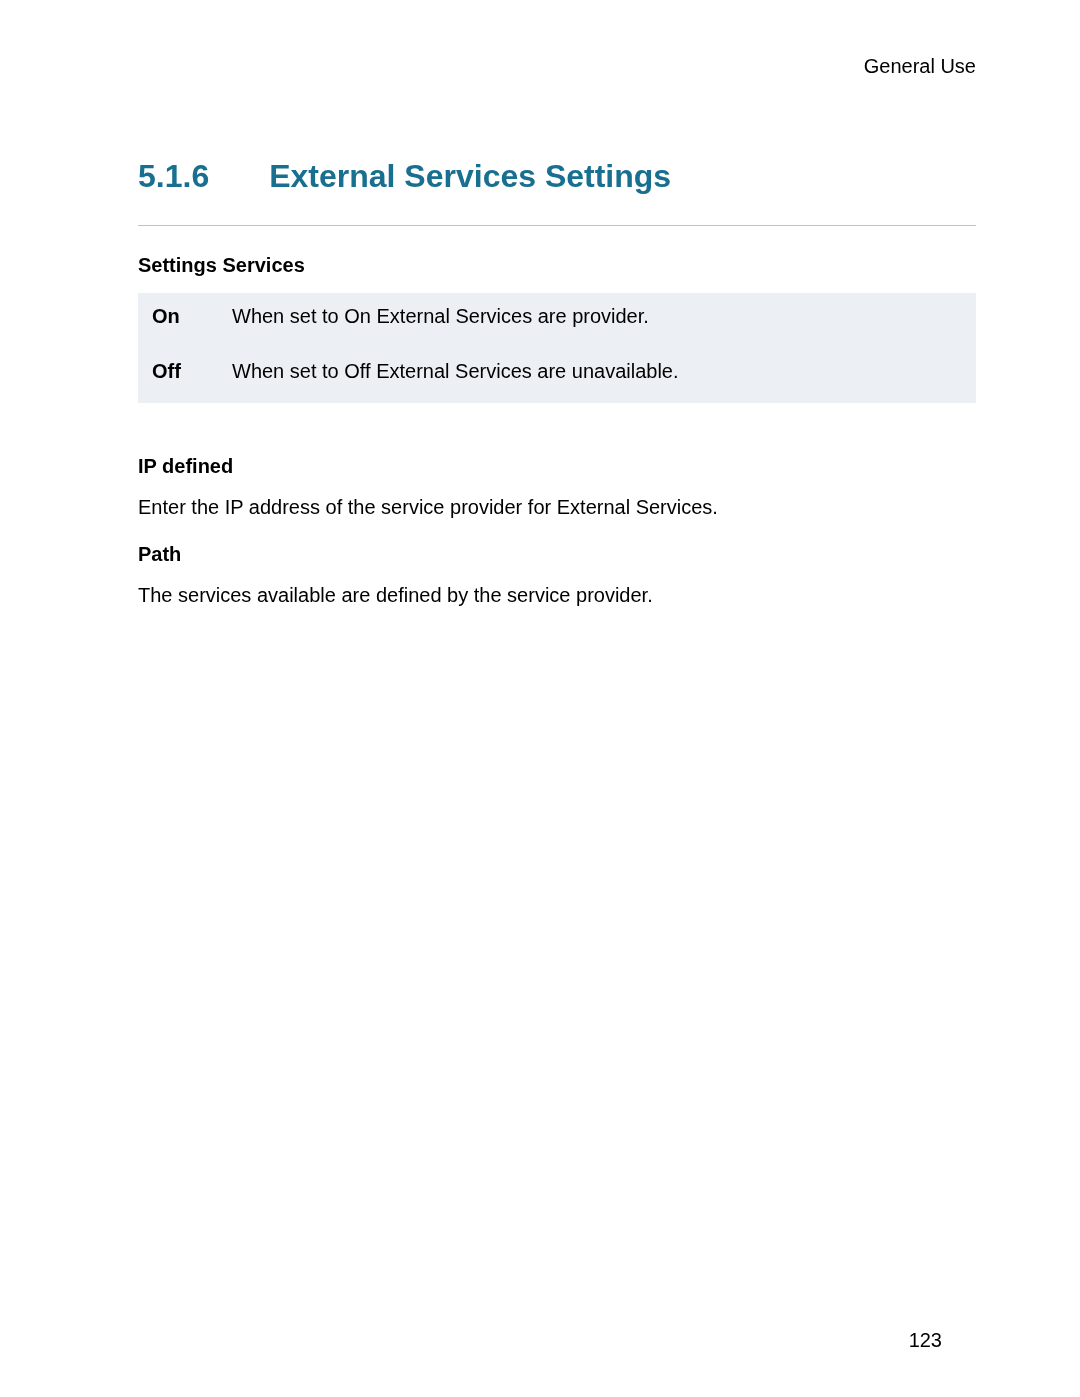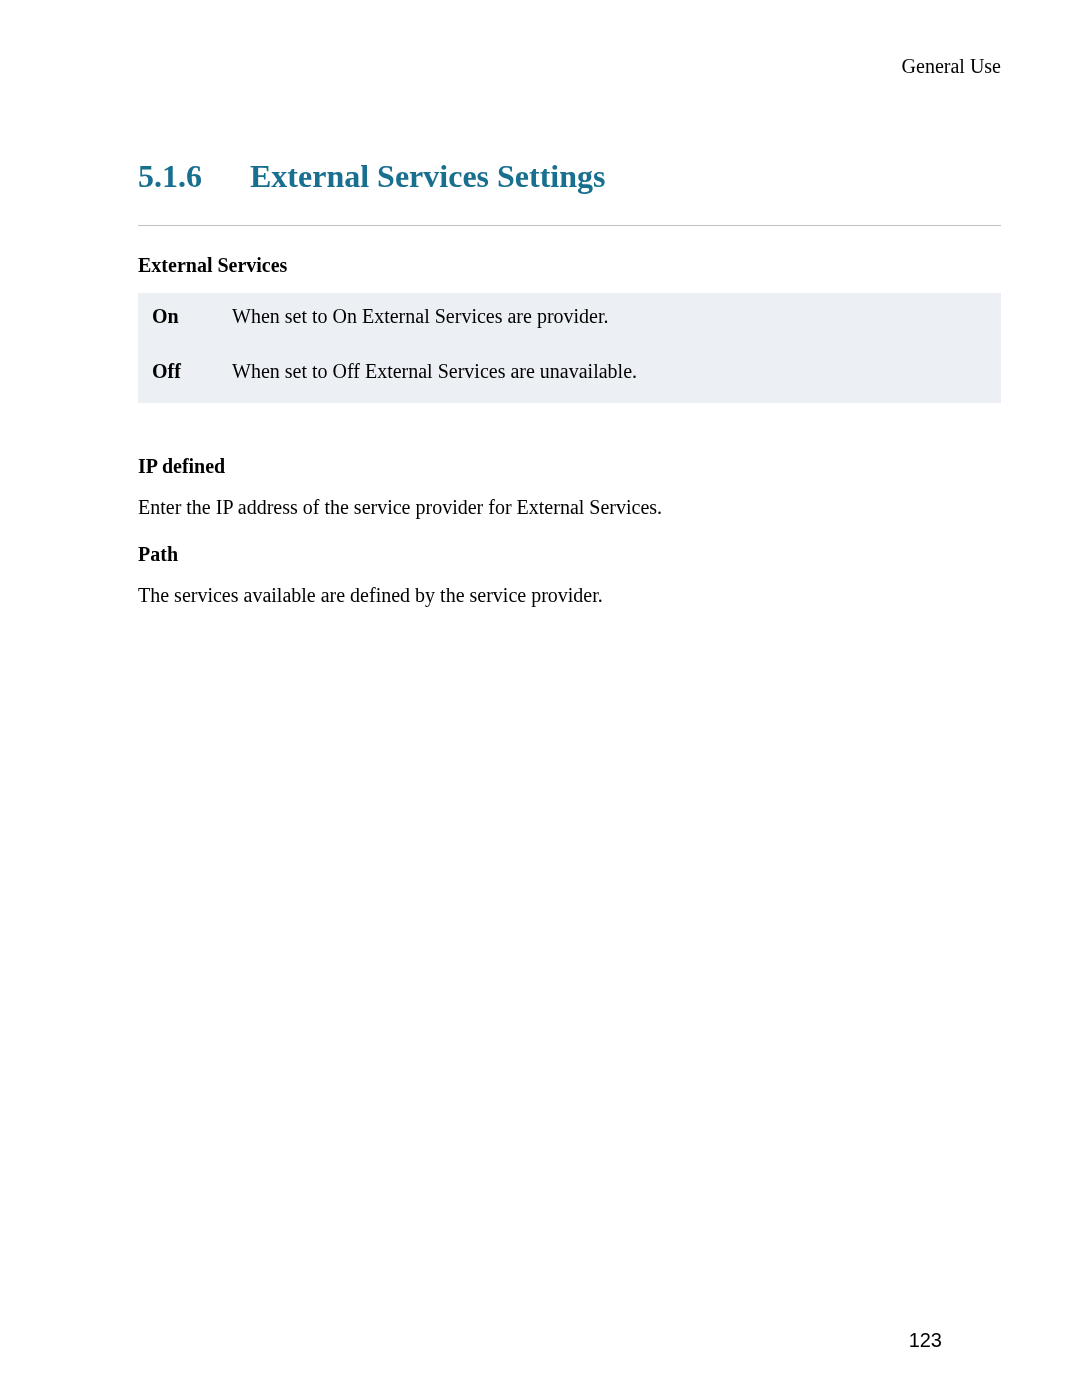--- a/index.html
+++ b/index.html
@@ -7,38 +7,37 @@
     margin: 0;
     padding: 0;
     width: 1080px;
     height: 1397px;
     font-family: Arial, Helvetica, sans-serif;
     color: #000;
     background: #fff;
     position: relative;
   }
   .page {
-    padding: 55px 79px 0 138px;
-    font-family: Liberation Serif, serif;
+    padding: 55px 104px 0 138px;
   }
   .running-header {
     text-align: right;
     font-size: 20px;
     color: #000;
     margin-bottom: 80px;
   }
   .section-heading {
     color: #186f8f;
     font-size: 32px;
     font-weight: bold;
     margin-bottom: 30px;
   }
   .section-heading .num {
     display: inline-block;
-    margin-right: 48px;
+    margin-right: 60px;
     text-align: right;
   }
   hr.rule {
     border: none;
     border-top: 1px solid #666;
     opacity: 0.4;
     margin: 0 0 28px 0;
   }
   .subheading {
     font-size: 20px;
@@ -80,21 +79,21 @@
 
 <div class="page">
   <div class="running-header">General Use</div>
 
   <div class="section-heading">
     <span class="num">5.1.6</span><span>External Services Settings</span>
   </div>
 
   <hr class="rule">
 
-  <div class="subheading">External Services</div>
+  <div class="subheading">Settings Services</div>
 
   <table class="options-table">
     <tbody>
         <tr>
       <td class="key">On</td>
       <td>When set to On External Services are provider.</td>
     </tr>
     <tr>
       <td class="key">Off</td>
       <td>When set to Off External Services are unavailable.</td>

